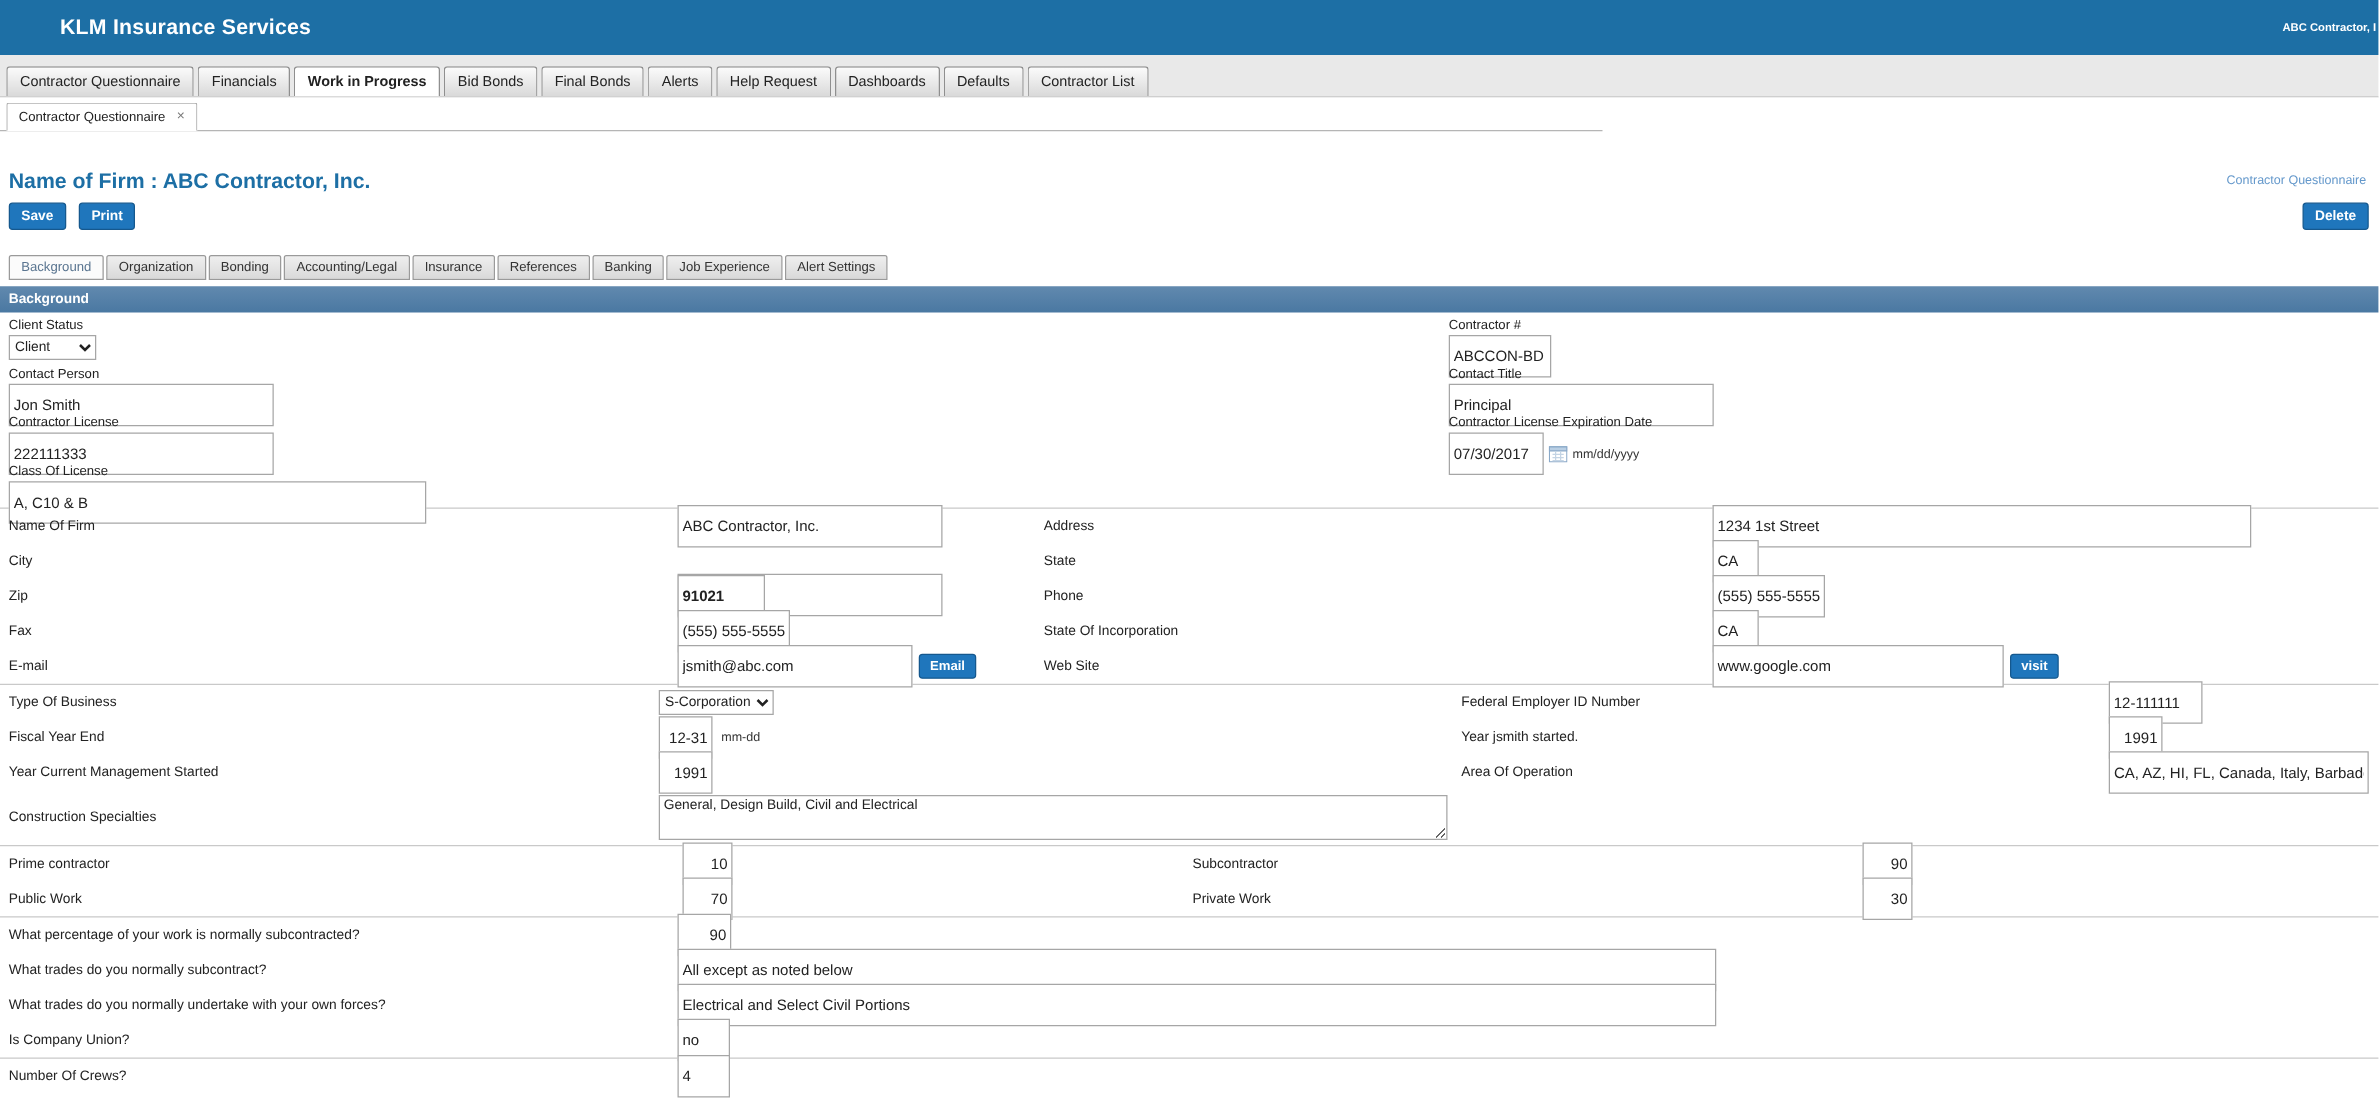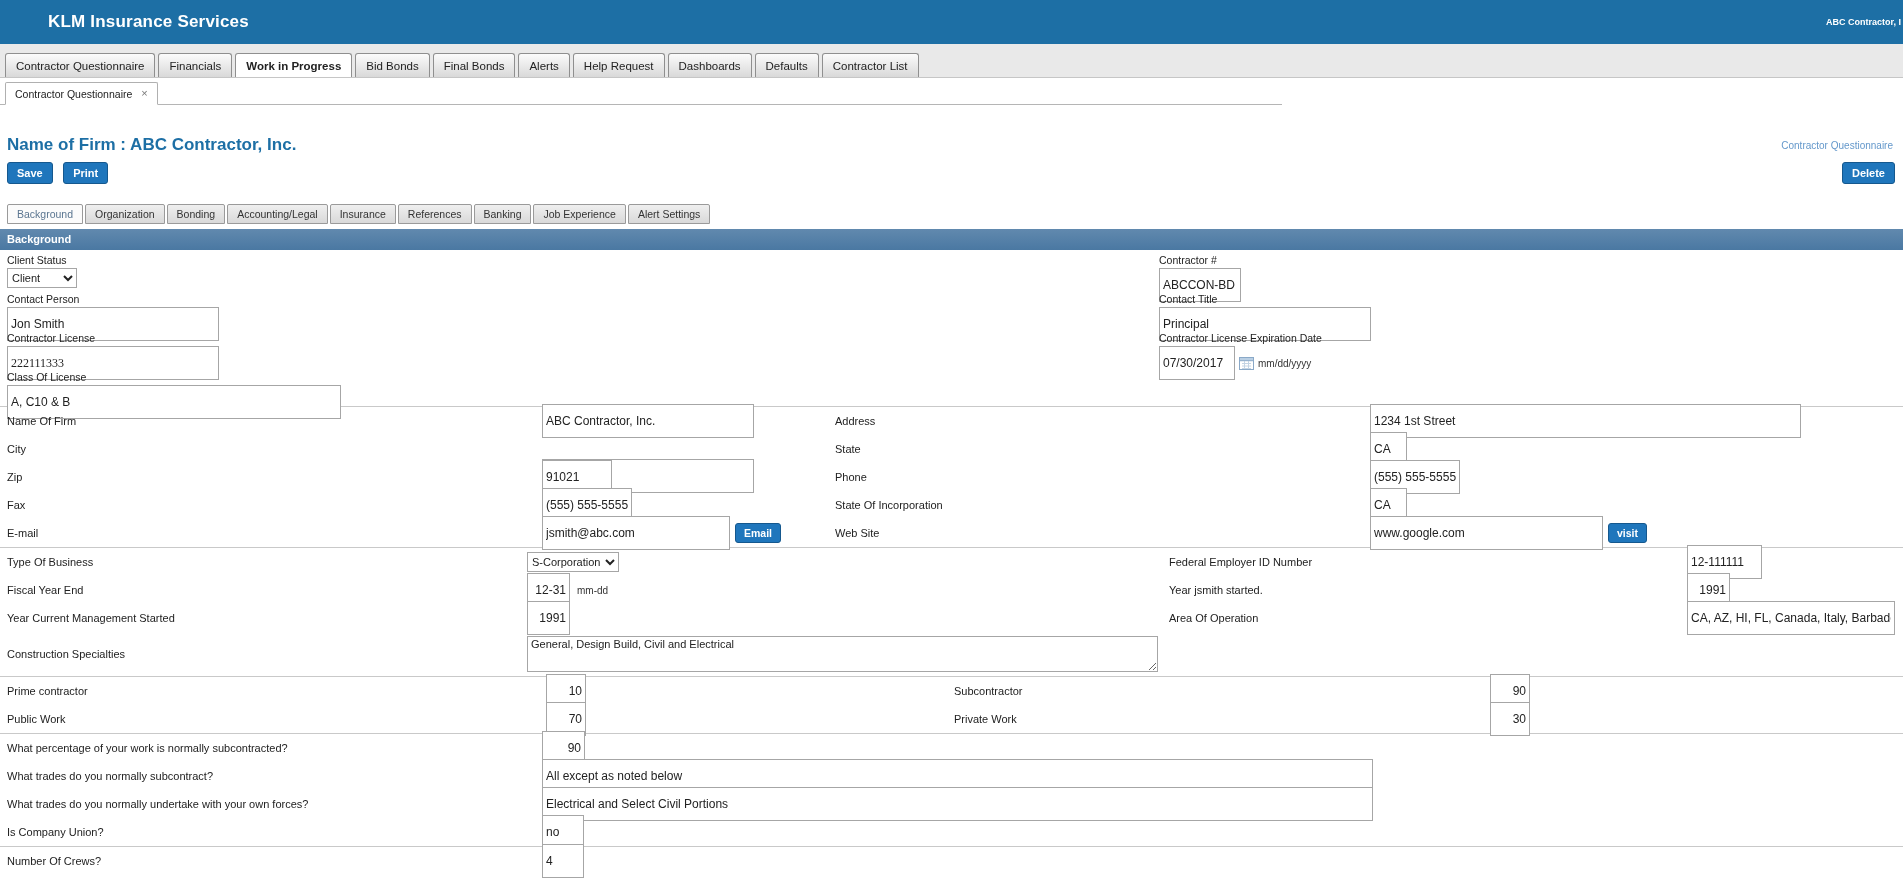--- a/index.html
+++ b/index.html
@@ -139,21 +139,21 @@
       </div>
       <div class="fgroup" style="left:1159px">
         <label class="glbl">Contact Title</label>
         <input class="txt" style="width: 212px;" value="Principal">
       </div>
     </div>
 
     <div class="g-row">
       <div class="fgroup" style="left:7px">
         <label class="glbl">Contractor License</label>
-        <input class="txt" style="width: 212px; font-family: Liberation Serif, serif;" value="222111333">
+        <input class="txt" style="width: 212px;" value="222111333">
       </div>
       <div class="fgroup" style="left:1159px">
         <label class="glbl">Contractor License Expiration Date</label>
         <span class="inlinerow">
           <input class="txt" style="width: 76px;" value="07/30/2017">
           <span class="calicon">
             <svg width="15" height="14" viewBox="0 0 15 14">
               <rect x="0.5" y="1.5" width="14" height="12" fill="#ffffff" stroke="#8aa9c8"></rect>
               <rect x="0.5" y="1.5" width="14" height="3.2" fill="#b9cfe4" stroke="#8aa9c8"></rect>
               <path d="M3 7.5h9 M3 10h9 M3 12.5h9 M5.5 5v8 M9.5 5v8" stroke="#c4d4e4" fill="none"></path>
@@ -182,21 +182,21 @@
 
     <div class="frow">
       <span class="lbl af" style="left:7px">City</span>
       <input class="txt af" style="left: 542px; width: 212px; margin-top: 27px;" value="San Diego">
       <span class="lbl af" style="left:835px">State</span>
       <input class="txt af" style="left: 1370px; width: 37px;" value="CA">
     </div>
 
     <div class="frow">
       <span class="lbl af" style="left:7px">Zip</span>
-      <input class="txt af" style="left: 542px; width: 70px;" value="91021">
+      <input class="txt af" style="left: 542px; width: 70px; font-weight: bold;" value="91021">
       <span class="lbl af" style="left:835px">Phone</span>
       <input class="txt af" style="left: 1370px; width: 90px;" value="(555) 555-5555">
     </div>
 
     <div class="frow">
       <span class="lbl af" style="left:7px">Fax</span>
       <input class="txt af" style="left: 542px; width: 90px;" value="(555) 555-5555">
       <span class="lbl af" style="left:835px">State Of Incorporation</span>
       <input class="txt af" style="left: 1370px; width: 37px;" value="CA">
     </div>

